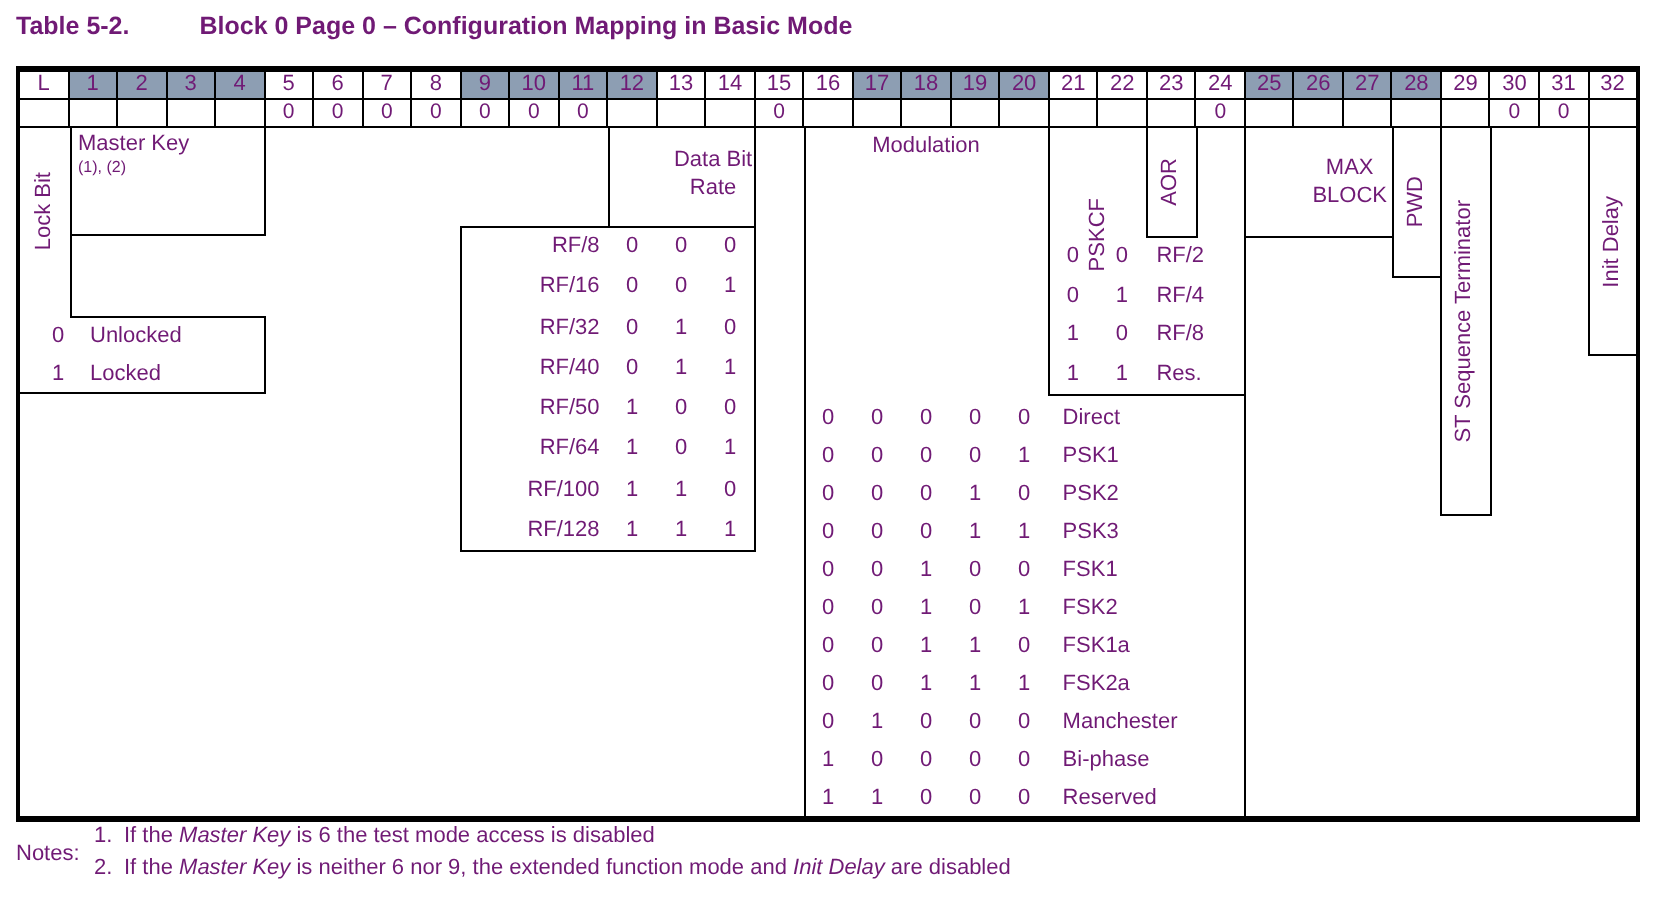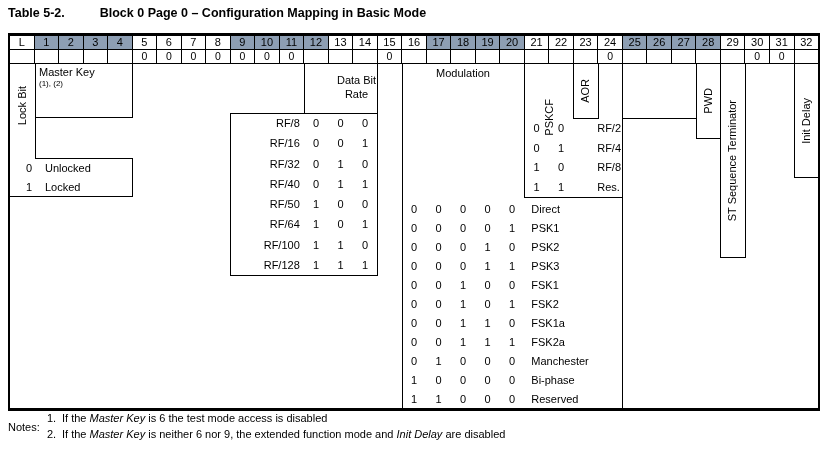--- a/index.html
+++ b/index.html
@@ -1,37 +1,37 @@
 <!DOCTYPE html>
 <html><head>
 <meta charset="utf-8">
 <style>
   html,body{margin:0;padding:0;background:#fff;}
   .page{position:relative;width:827px;height:451px;background:#fff;overflow:hidden;
-        font-family:"Liberation Sans", sans-serif;color:#000000;}
+        font-family:"Liberation Sans", sans-serif;color:#701a75;}
   .title{position:absolute;left:8px;top:6px;font-weight:bold;font-size:12.5px;display:flex;white-space:nowrap;}
   .title-text{margin-left:35px;}
   .tbl{position:absolute;left:8px;top:33px;width:812px;height:378px;box-sizing:border-box;
        border:solid #000;border-width:3px 2px;}
   .hdr-row,.val-row{display:flex;height:14px;}
   .hcell,.vcell{flex:1 1 0;box-sizing:border-box;border-right:1px solid #000;border-bottom:1px solid #000;
        text-align:center;font-size:11px;line-height:13px;overflow:hidden;}
   .vcell{font-size:10.5px;}
   .hdr-row .hcell:last-child,.val-row .vcell:last-child{border-right:none;text-align:center;}
   .shaded{background:#8d9eb3;}
   .body{position:absolute;left:0;top:28px;right:0;bottom:0;}
   .vl{position:absolute;width:1px;background:#000;}
   .hl{position:absolute;height:1px;background:#000;}
   .vbox{position:absolute;display:flex;align-items:center;justify-content:center;}
   .vtext{writing-mode:vertical-rl;transform:rotate(180deg);white-space:nowrap;font-size:11px;}
   .rows{position:absolute;display:flex;flex-direction:column;}
   .row{flex:1 1 0;display:flex;align-items:center;font-size:11px;}
   .b{flex:none;width:24.5px;text-align:center;}
   .dlbl{flex:none;width:73.4px;text-align:right;padding-right:4px;box-sizing:border-box;}
-  .plbl{padding-left:5px;white-space:nowrap;margin-left:19px;}
+  .plbl{padding-left:5px;white-space:nowrap;}
   .mlbl{padding-left:7px;white-space:nowrap;}
   .lbit{flex:none;width:14px;margin-left:12px;text-align:center;}
   .llbl{margin-left:9px;white-space:nowrap;}
   .clabel{position:absolute;display:flex;flex-direction:column;align-items:center;justify-content:center;
           text-align:center;font-size:11px;line-height:14px;padding-left:16px;}
   .mkey{position:absolute;left:29px;top:2px;font-size:11px;line-height:13px;}
   .mkey-refs{font-size:8px;line-height:9px;}
   .modlabel{position:absolute;text-align:center;font-size:11px;}
   .notes{position:absolute;left:8px;top:411px;display:flex;font-size:11px;align-items:center;}
   .notes-label{width:39px;flex:none;}
@@ -431,20 +431,24 @@
             <span class="plbl">RF/8</span>
           </div>
 
           <div class="row">
             <span class="b">1</span>
             <span class="b">1</span>
             <span class="plbl">Res.</span>
           </div>
         </div>
 
+      <div class="clabel" style="left:612.1px;top:0;width:73.5px;height:54px">
+        <span>MAX</span>
+        <span>BLOCK</span>
+      </div>
       <div class="vbox" style="left:685.6px;top:0;width:24.5px;height:74px">
         <span class="vtext">PWD</span>
       </div>
       <div class="vbox" style="left:710.1px;top:0;width:24.5px;height:193px">
         <span class="vtext">ST Sequence Terminator</span>
       </div>
       <div class="vbox" style="left:783.5px;top:0;width:24.5px;height:113px">
         <span class="vtext">Init Delay</span>
       </div>
 

